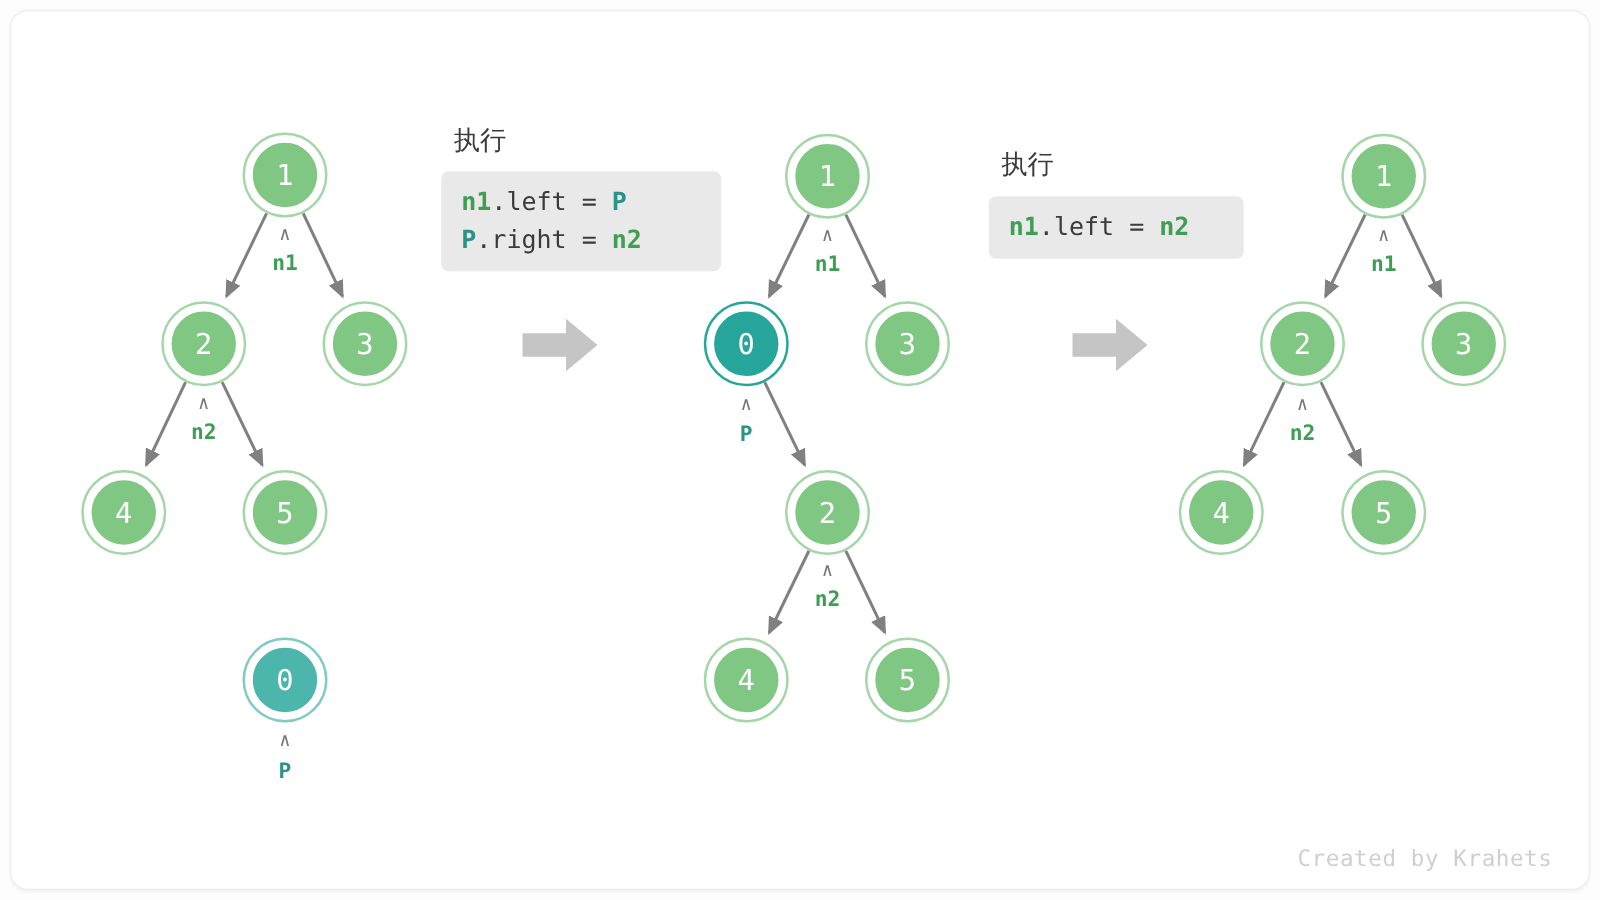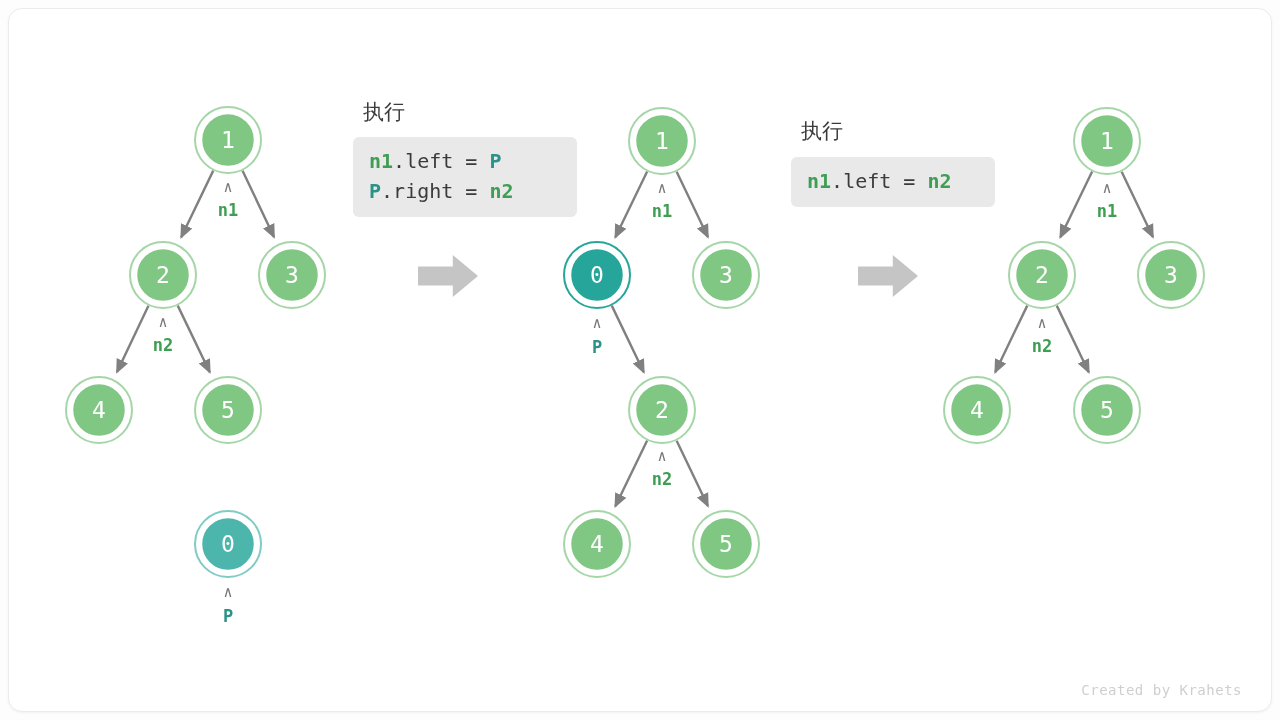--- a/index.html
+++ b/index.html
@@ -53,21 +53,21 @@
     white-space: nowrap;
   }
   .tok-var { color: #3f9e54; font-weight: bold; }
   .tok-p { color: #2a9287; font-weight: bold; }
   .tok-plain { color: #3b3b3b; }
   .credit {
     position: absolute;
     right: 38px;
     bottom: 22px;
     font-family: "DejaVu Sans Mono", monospace;
-    font-size: 14px;
+    font-size: 18px;
     color: #cfcfcf;
     letter-spacing: 0.5px;
   }
   .node-num {
     font-family: "DejaVu Sans Mono", monospace;
     font-size: 23px;
     fill: #ffffff;
   }
   .ptr-label {
     font-family: "DejaVu Sans Mono", monospace;

